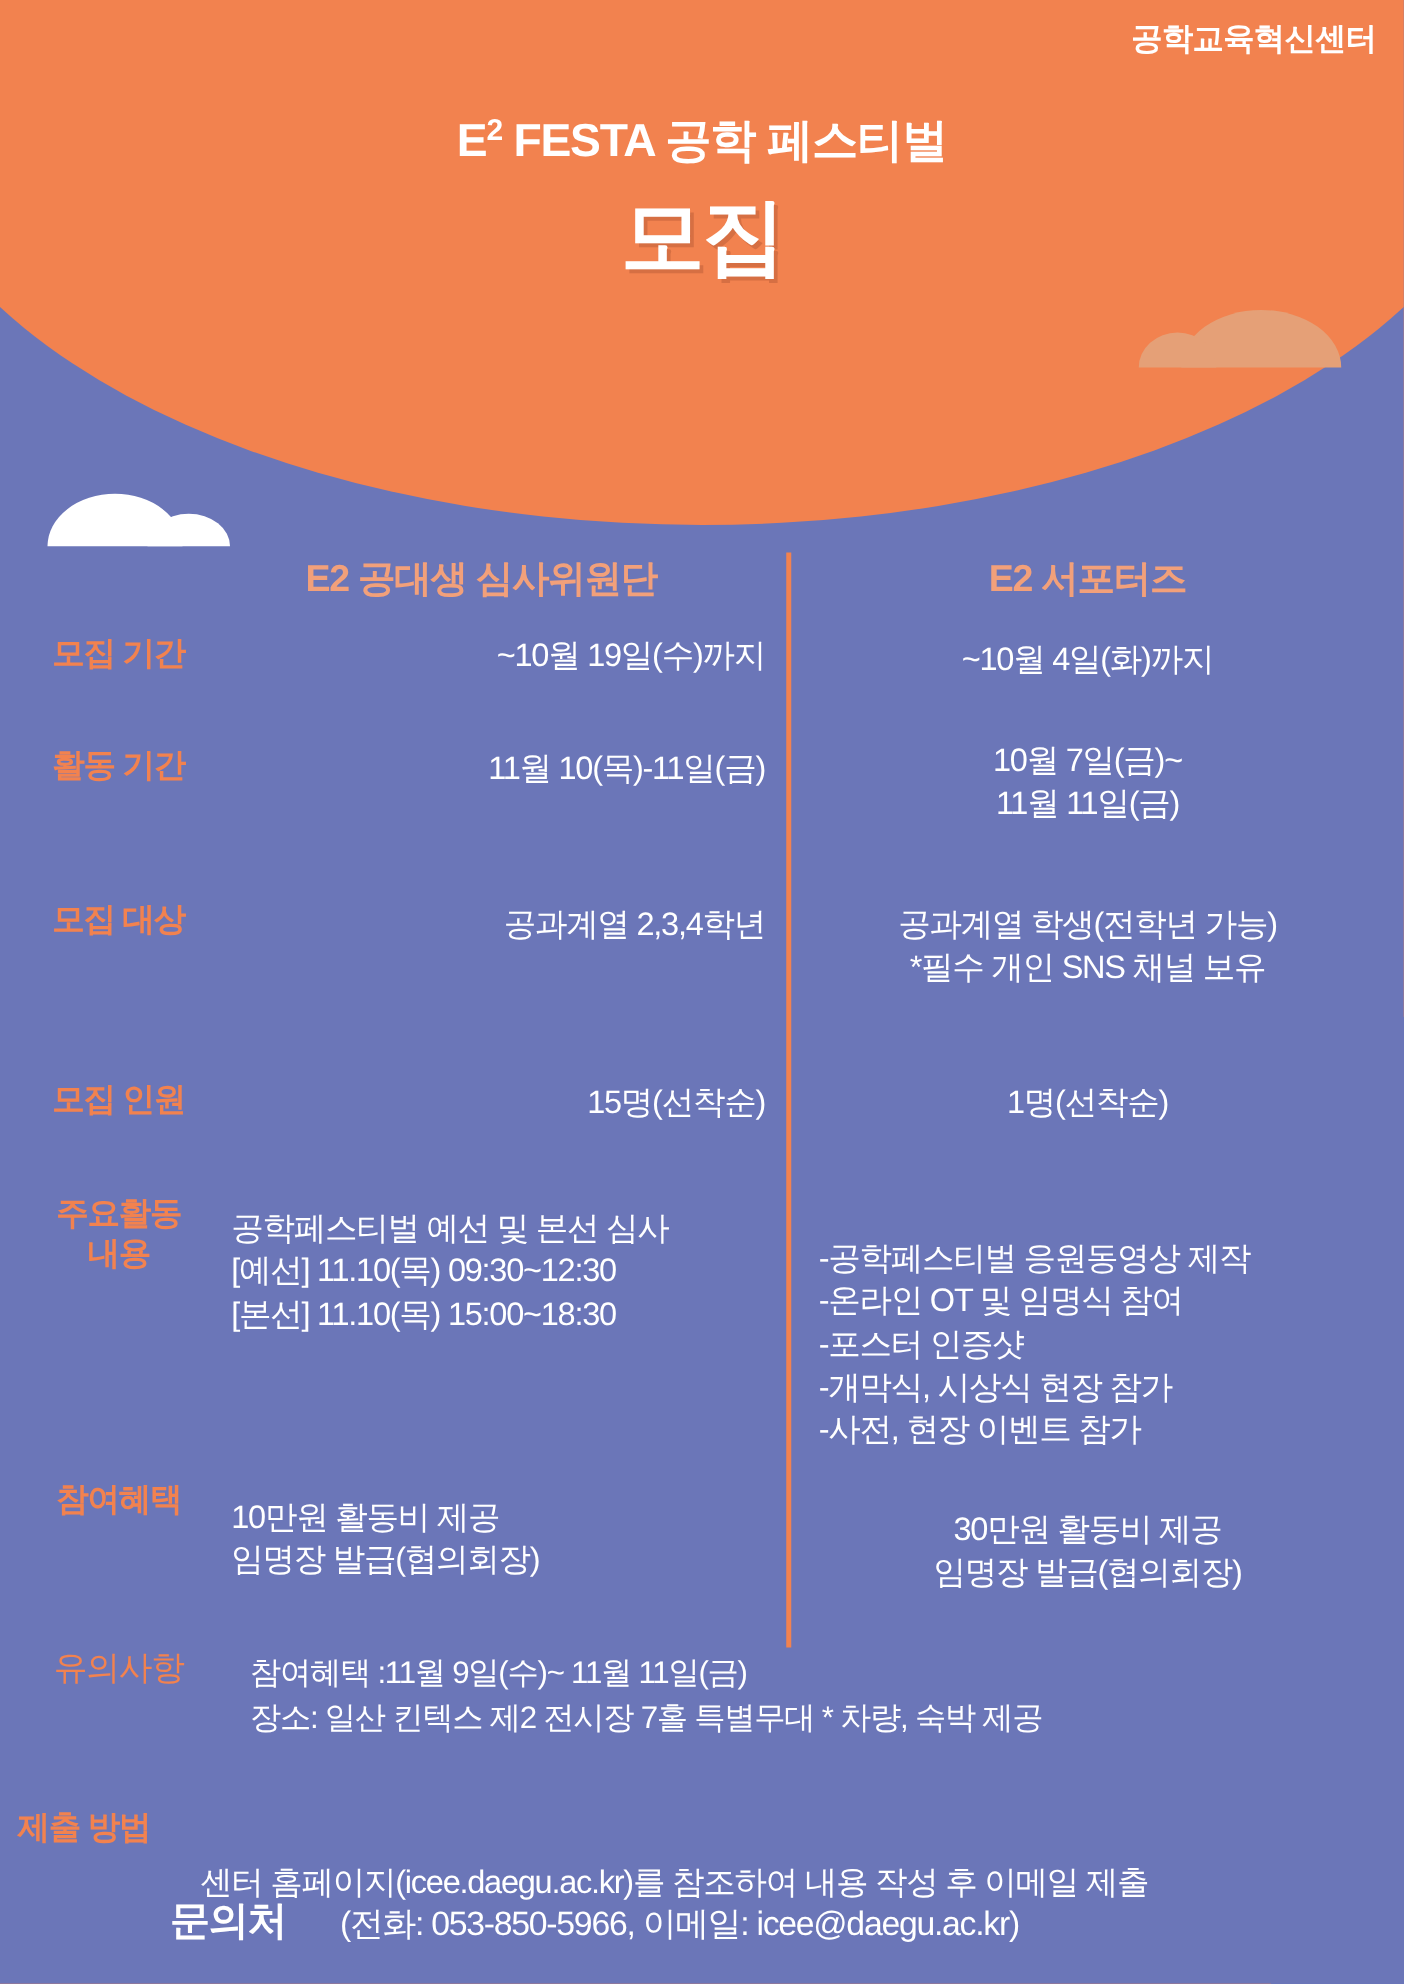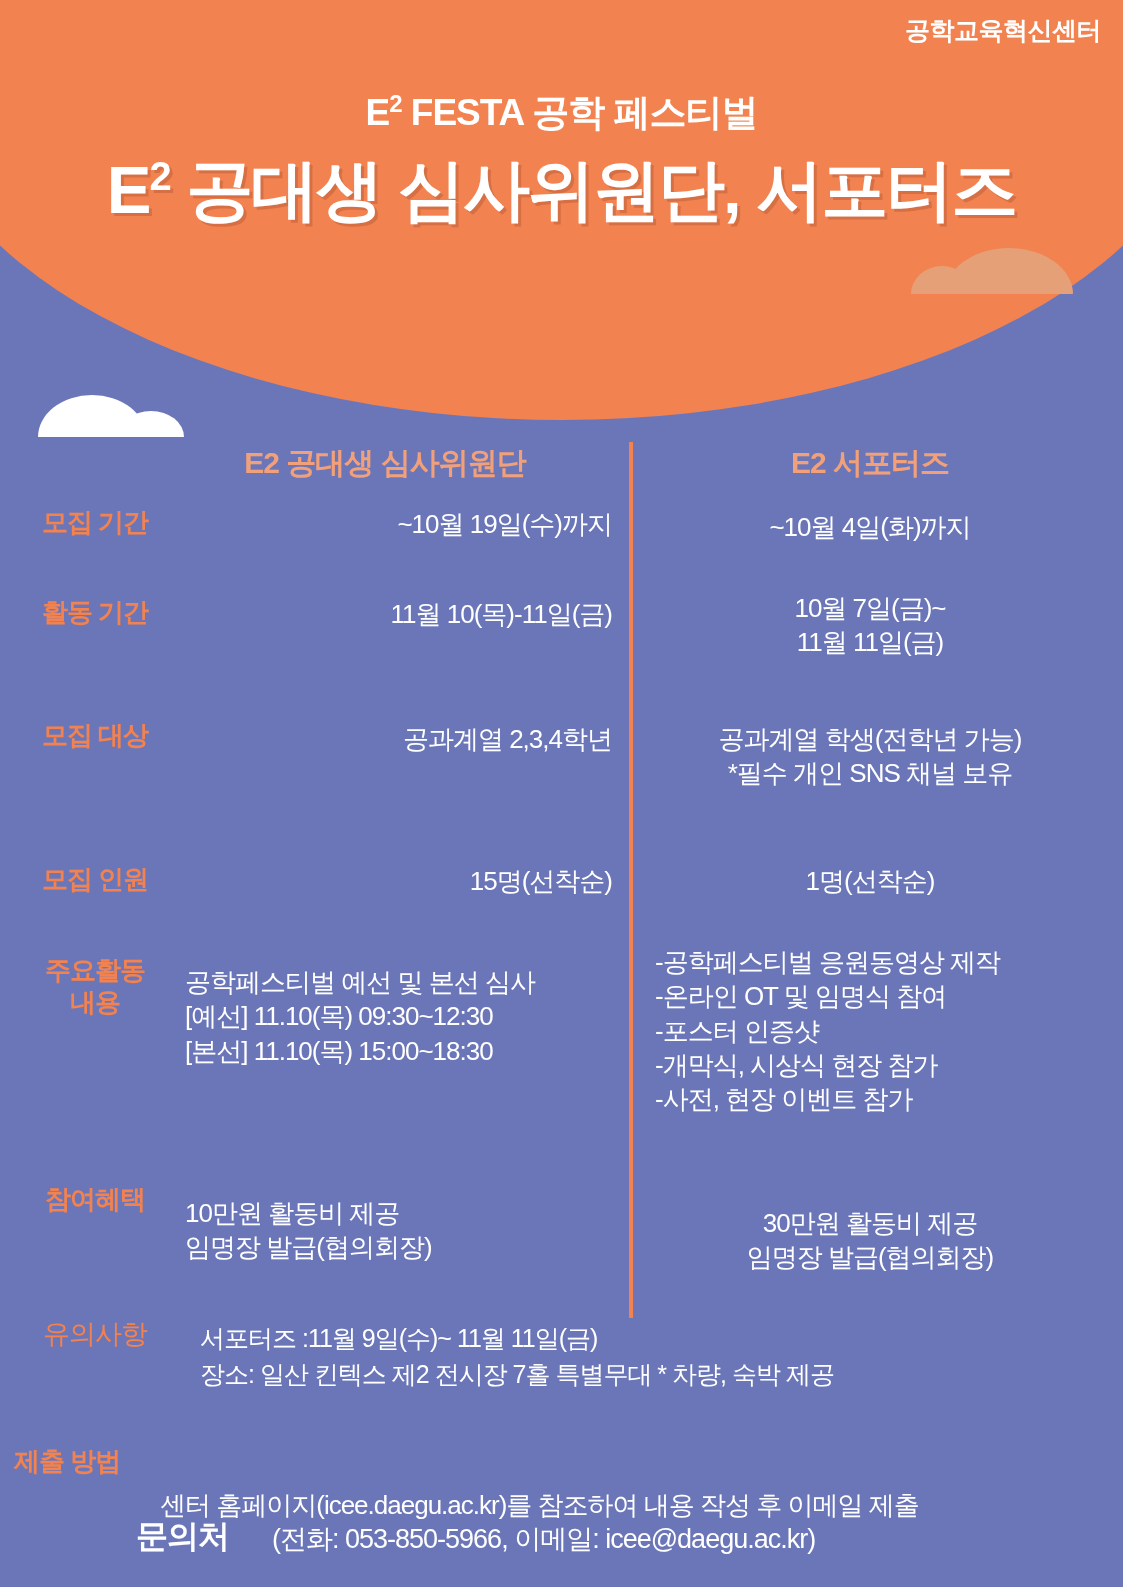--- a/index.html
+++ b/index.html
@@ -137,21 +137,21 @@
   .cell {
     position: absolute;
     color: #ffffff;
     font-size: 26px;
     letter-spacing: -1px;
     line-height: 1.32;
   }
   .cell.left  { left: 172px; width: 440px; text-align: right; }
   .cell.right { left: 640px; width: 460px; text-align: center; }
   .cell.left.lft  { text-align: left; left: 185px; }
-  .cell.right.lft { text-align: left; left: 655px; }
+  .cell.right.lft { text-align: left; left: 655px; margin-top: 44px; }
 
   
   .notice-label {
     position: absolute;
     left: 20px; width: 150px;
     text-align: center;
     color: #f2824f;
     font-size: 27px; font-weight: normal;
     letter-spacing: -1px;
   }
@@ -198,21 +198,21 @@
 
 <div class="header-arc"></div>
 
 <div class="center-logo">공학교육혁신센터</div>
 
 <div class="fest-sub">
   <span>E</span><span class="sup">2</span><span> FESTA 공학 페스티벌</span>
 </div>
 
 <div class="fest-title">
-  <div><span class="e2">E</span><span class="sup2">2</span><span> 공대생 심사위원단, 서포터즈</span></div>
+  <div>모집</div>
 </div>
 
 <div class="cloud-right"></div>
 <div class="cloud-left"></div>
 
 <div class="divider"></div>
 
 <div class="col-head left">E2 공대생 심사위원단</div>
 <div class="col-head right">E2 서포터즈</div>
 
@@ -245,21 +245,21 @@
 -개막식, 시상식 현장 참가
 -사전, 현장 이벤트 참가</div>
 
 <div class="label" style="top:1184px">참여혜택</div>
 <div class="cell left lft" style="top:1196px; white-space:pre-line">10만원 활동비 제공
 임명장 발급(협의회장)</div>
 <div class="cell right" style="top:1206px; white-space:pre-line">30만원 활동비 제공
 임명장 발급(협의회장)</div>
 
 <div class="notice-label" style="top:1316px">유의사항</div>
-<div class="notice-body" style="top:1320px; left:200px; width:900px">서포터즈 :11월 9일(수)~ 11월 11일(금)</div>
+<div class="notice-body" style="top:1320px; left:200px; width:900px">참여혜택 :11월 9일(수)~ 11월 11일(금)</div>
 <div class="notice-body" style="top:1356px; left:200px; width:900px">장소: 일산 킨텍스 제2 전시장 7홀 특별무대 * 차량, 숙박 제공</div>
 
 <div class="submit-label" style="top:1444px">제출 방법</div>
 <div class="submit-body" style="top:1444px">센터 홈페이지(icee.daegu.ac.kr)를 참조하여 내용 작성 후 이메일 제출</div>
 
 <div class="contact-label" style="top:1515px">문의처</div>
 <div class="contact-body" style="top:1521px">
   <span>(전화: 053-850-5966, 이메일: </span><span class="mail">icee@daegu.ac.kr</span><span>)</span>
 </div>
 

